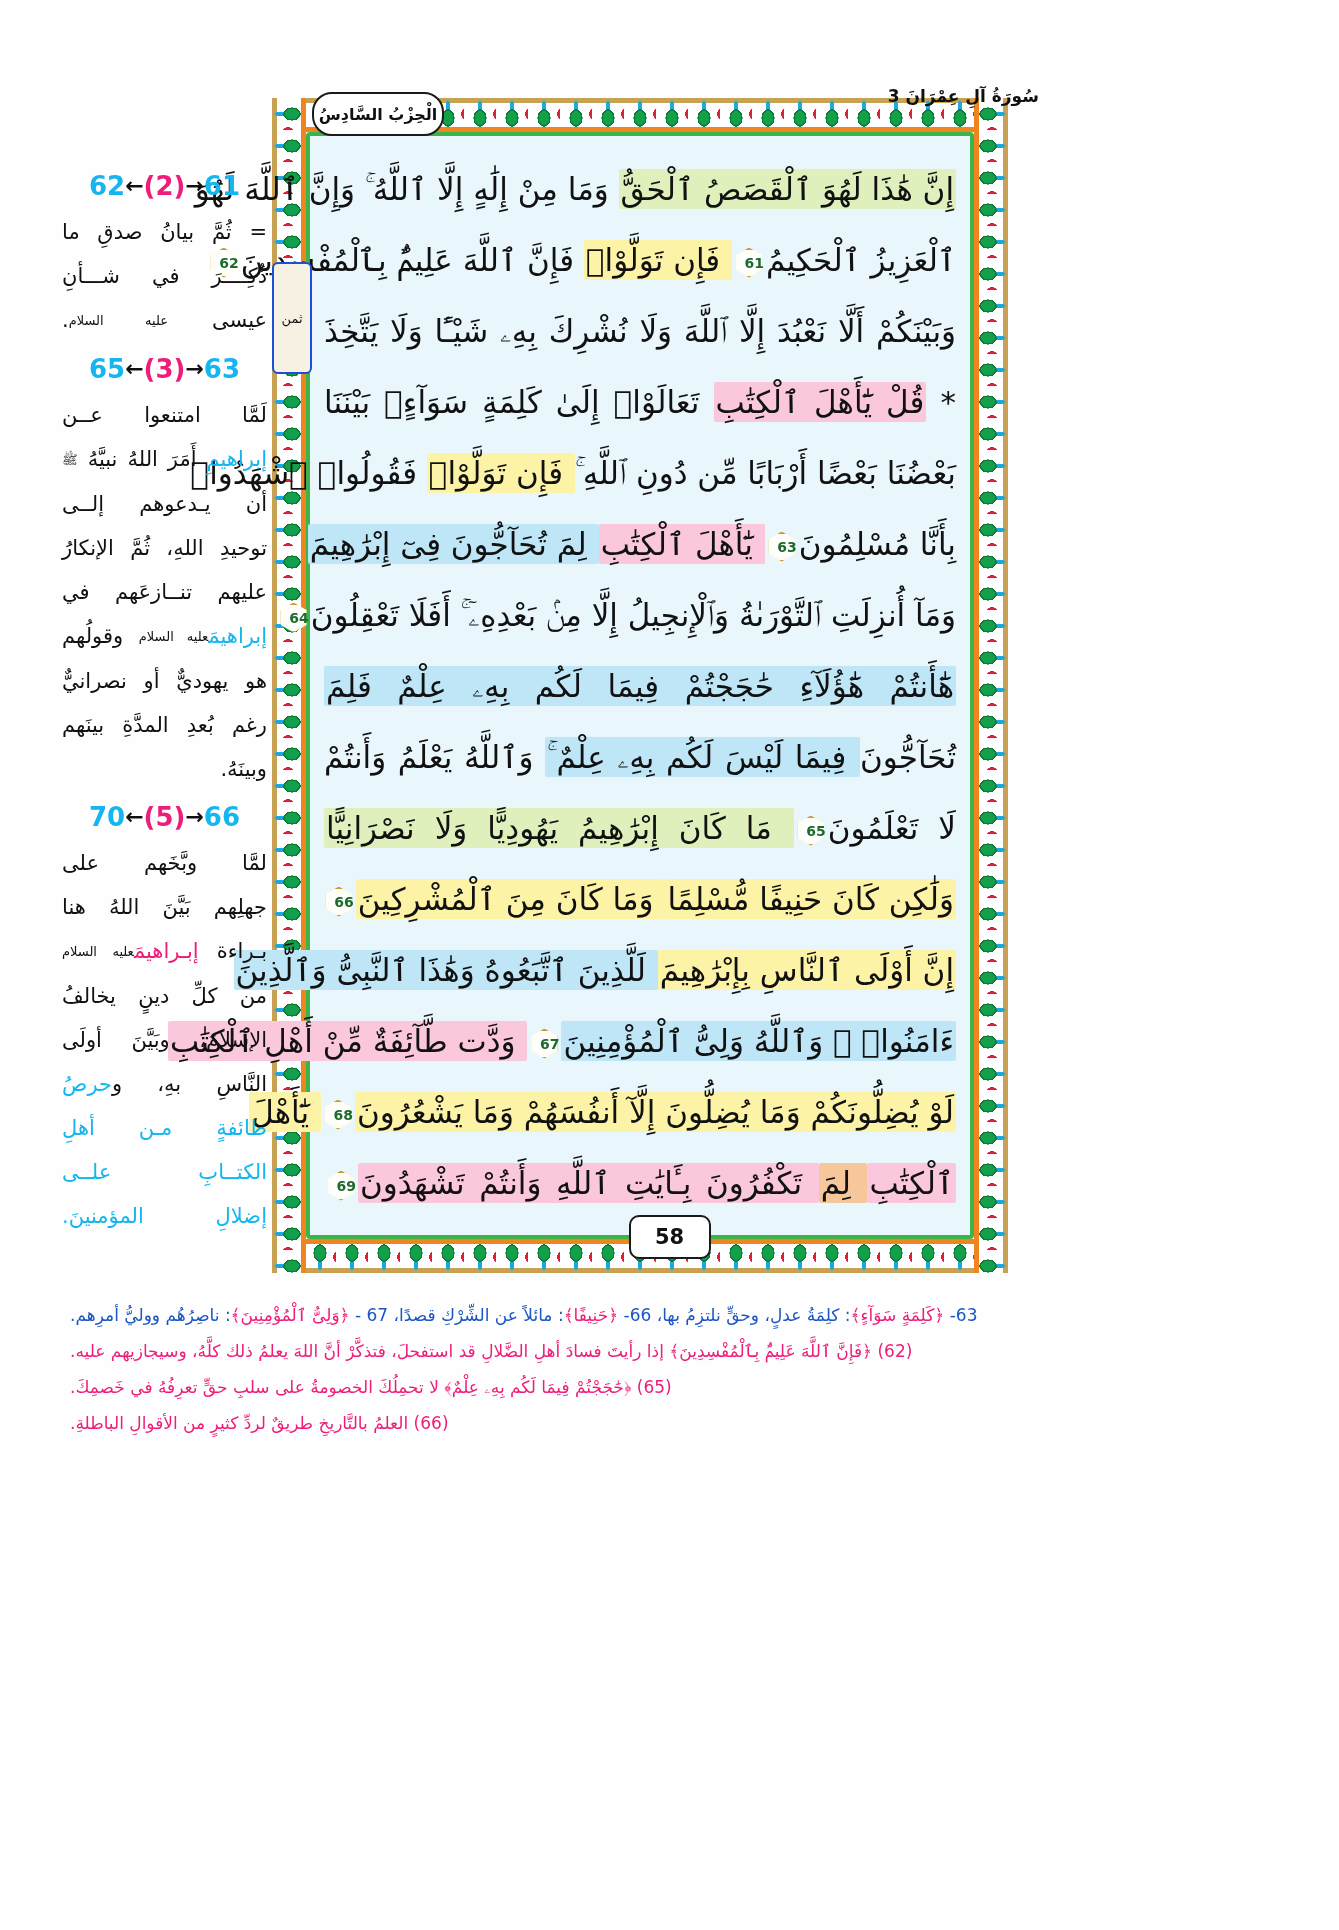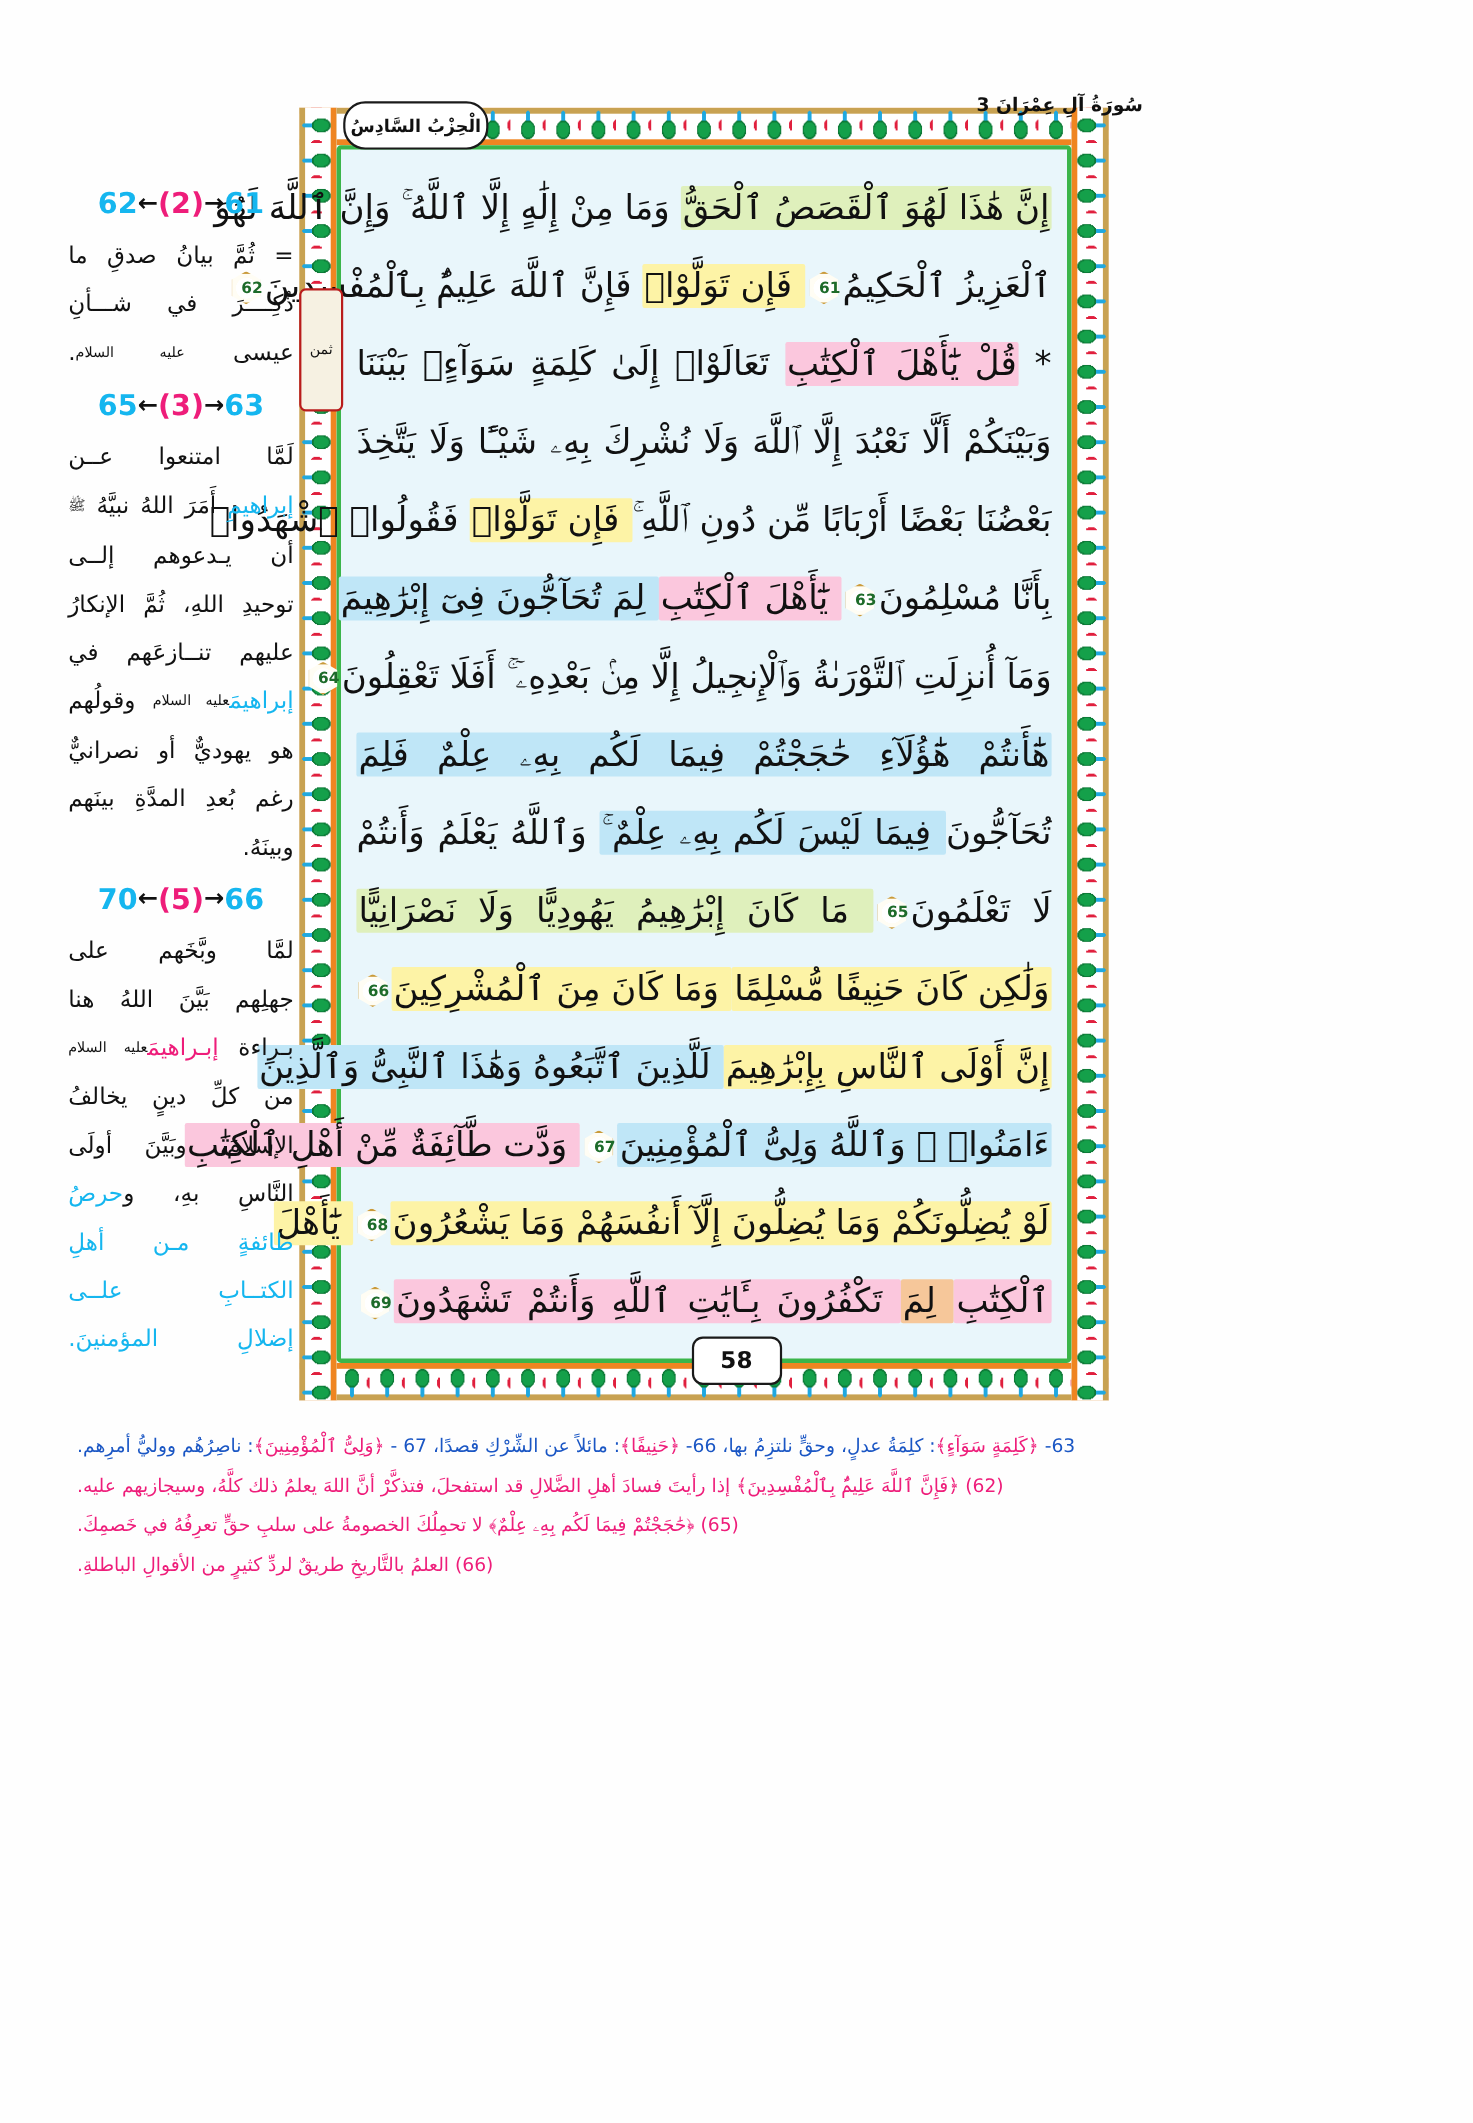--- a/index.html
+++ b/index.html
@@ -101,21 +101,21 @@
     border:2px solid #c99a3a;
     clip-path:polygon(50% 0,93% 25%,93% 75%,50% 100%,7% 75%,7% 25%);
     background:#fffdf4;
     z-index:-1;
   }
   .ayah span{position:relative;z-index:2;font-weight:bold;color:#1d6b2a;}
 
   
   .thumn-marker{
     position:absolute;left:272px;top:262px;width:36px;height:108px;
-    background:#f6f1e2;border:2px solid #b91c1c;border-radius:6px;
+    background:#f6f1e2;border:2px solid #1d4ed8;border-radius:6px;
     z-index:30;display:flex;align-items:center;justify-content:center;
   }
   .thumn-marker .lbl{
     font-size:13px;color:#111;transform:rotate(0deg);
     writing-mode:horizontal-tb;
   }
 
   
   .page-number{
     position:absolute;left:50%;transform:translateX(-50%);
@@ -181,22 +181,22 @@
   </div>
   <div class="frame-inner"></div>
 
   <div class="thumn-marker">
     <span class="lbl">ثمن</span>
   </div>
 
   <div class="quran-body" id="quran-body">
       <div class="qline"><span class="hl hl-green">إِنَّ هَٰذَا لَهُوَ ٱلْقَصَصُ ٱلْحَقُّ</span><span class=""> وَمَا مِنْ إِلَٰهٍ إِلَّا ٱللَّهُ ۚ وَإِنَّ ٱللَّهَ لَهُوَ</span></div>
       <div class="qline"><span class="">ٱلْعَزِيزُ ٱلْحَكِيمُ</span><span class="ayah"><span>61</span></span><span class="hl hl-yellow"> فَإِن تَوَلَّوْا۟</span><span class=""> فَإِنَّ ٱللَّهَ عَلِيمٌۢ بِٱلْمُفْسِدِينَ</span><span class="ayah"><span>62</span></span></div>
+      <div class="qline"><span class="">وَبَيْنَكُمْ أَلَّا نَعْبُدَ إِلَّا ٱللَّهَ وَلَا نُشْرِكَ بِهِۦ شَيْـًٔا وَلَا يَتَّخِذَ</span></div>
       <div class="qline"><span class="">* </span><span class="hl hl-pink">قُلْ يَٰٓأَهْلَ ٱلْكِتَٰبِ</span><span class=""> تَعَالَوْا۟ إِلَىٰ كَلِمَةٍ سَوَآءٍۭ بَيْنَنَا</span></div>
-      <div class="qline"><span class="">وَبَيْنَكُمْ أَلَّا نَعْبُدَ إِلَّا ٱللَّهَ وَلَا نُشْرِكَ بِهِۦ شَيْـًٔا وَلَا يَتَّخِذَ</span></div>
       <div class="qline"><span class="">بَعْضُنَا بَعْضًا أَرْبَابًا مِّن دُونِ ٱللَّهِ ۚ</span><span class="hl hl-yellow"> فَإِن تَوَلَّوْا۟</span><span class=""> فَقُولُوا۟ ٱشْهَدُوا۟</span></div>
       <div class="qline"><span class="">بِأَنَّا مُسْلِمُونَ</span><span class="ayah"><span>63</span></span><span class="hl hl-pink"> يَٰٓأَهْلَ ٱلْكِتَٰبِ</span><span class="hl hl-blue"> لِمَ تُحَآجُّونَ فِىٓ إِبْرَٰهِيمَ</span></div>
       <div class="qline"><span class="">وَمَآ أُنزِلَتِ ٱلتَّوْرَىٰةُ وَٱلْإِنجِيلُ إِلَّا مِنۢ بَعْدِهِۦٓ ۚ أَفَلَا تَعْقِلُونَ</span><span class="ayah"><span>64</span></span></div>
       <div class="qline"><span class="hl hl-blue">هَٰٓأَنتُمْ هَٰٓؤُلَآءِ حَٰجَجْتُمْ فِيمَا لَكُم بِهِۦ عِلْمٌ فَلِمَ</span></div>
       <div class="qline"><span class="">تُحَآجُّونَ</span><span class="hl hl-blue"> فِيمَا لَيْسَ لَكُم بِهِۦ عِلْمٌ ۚ</span><span class=""> وَٱللَّهُ يَعْلَمُ وَأَنتُمْ</span></div>
       <div class="qline"><span class="">لَا تَعْلَمُونَ</span><span class="ayah"><span>65</span></span><span class="hl hl-green"> مَا كَانَ إِبْرَٰهِيمُ يَهُودِيًّا وَلَا نَصْرَانِيًّا</span></div>
       <div class="qline"><span class="hl hl-yellow">وَلَٰكِن كَانَ حَنِيفًا مُّسْلِمًا</span><span class="hl hl-yellow"> وَمَا كَانَ مِنَ ٱلْمُشْرِكِينَ</span><span class="ayah"><span>66</span></span></div>
       <div class="qline"><span class="hl hl-yellow">إِنَّ أَوْلَى ٱلنَّاسِ بِإِبْرَٰهِيمَ</span><span class="hl hl-blue"> لَلَّذِينَ ٱتَّبَعُوهُ وَهَٰذَا ٱلنَّبِىُّ وَٱلَّذِينَ</span></div>
       <div class="qline"><span class="hl hl-blue">ءَامَنُوا۟ ۗ وَٱللَّهُ وَلِىُّ ٱلْمُؤْمِنِينَ</span><span class="ayah"><span>67</span></span><span class="hl hl-pink"> وَدَّت طَّآئِفَةٌ مِّنْ أَهْلِ ٱلْكِتَٰبِ</span></div>
       <div class="qline"><span class="hl hl-yellow">لَوْ يُضِلُّونَكُمْ وَمَا يُضِلُّونَ إِلَّآ أَنفُسَهُمْ وَمَا يَشْعُرُونَ</span><span class="ayah"><span>68</span></span><span class="hl hl-yellow"> يَٰٓأَهْلَ</span></div>

